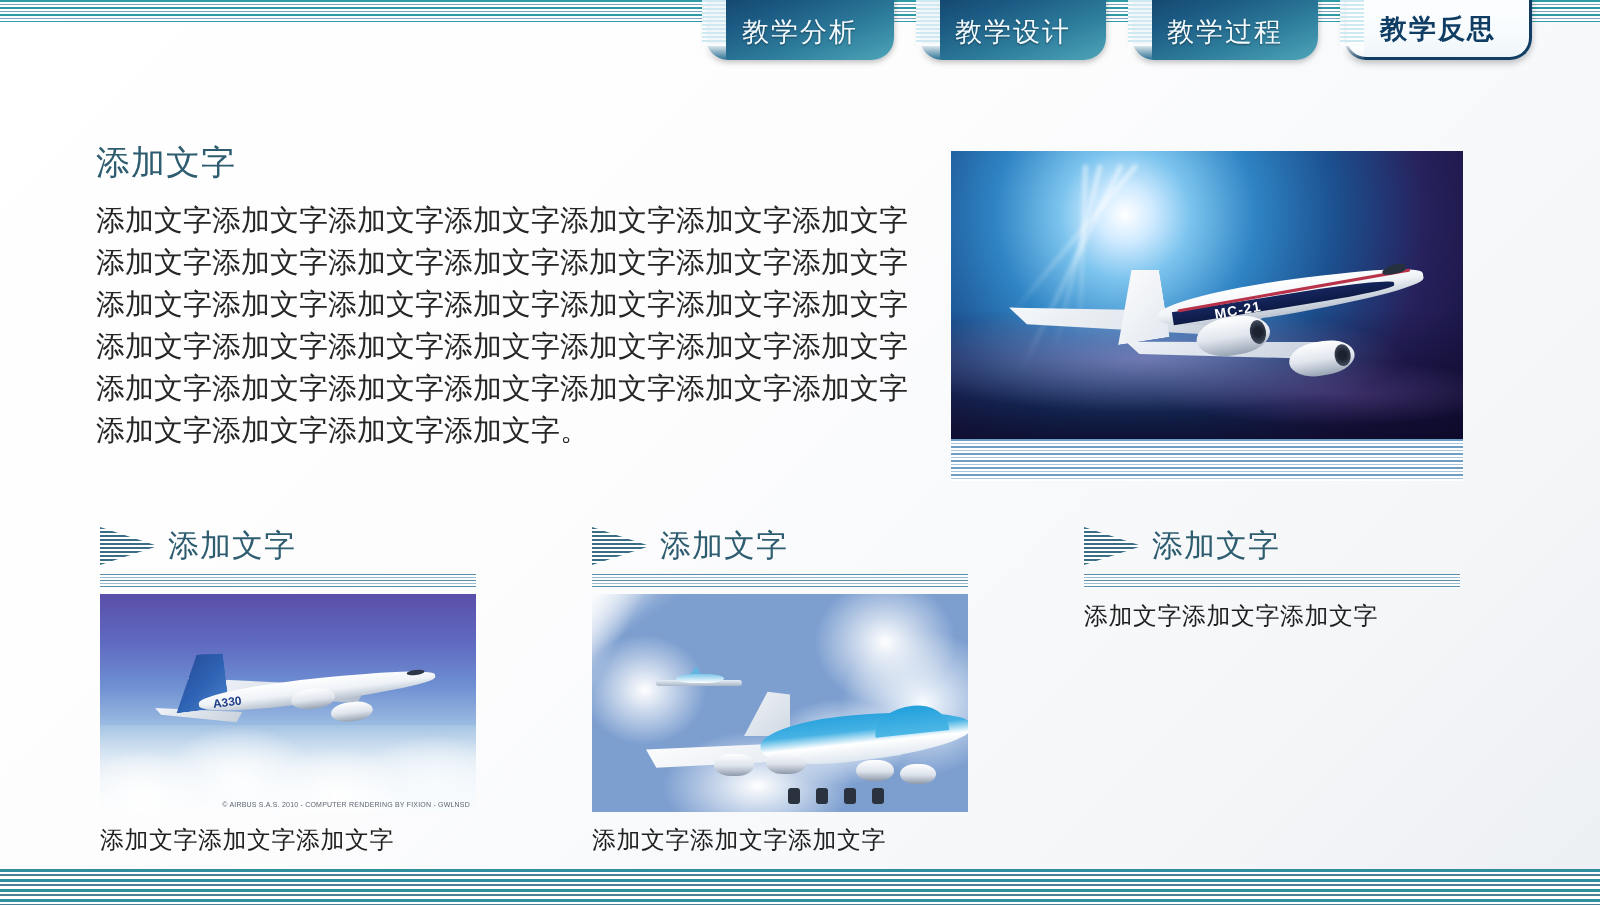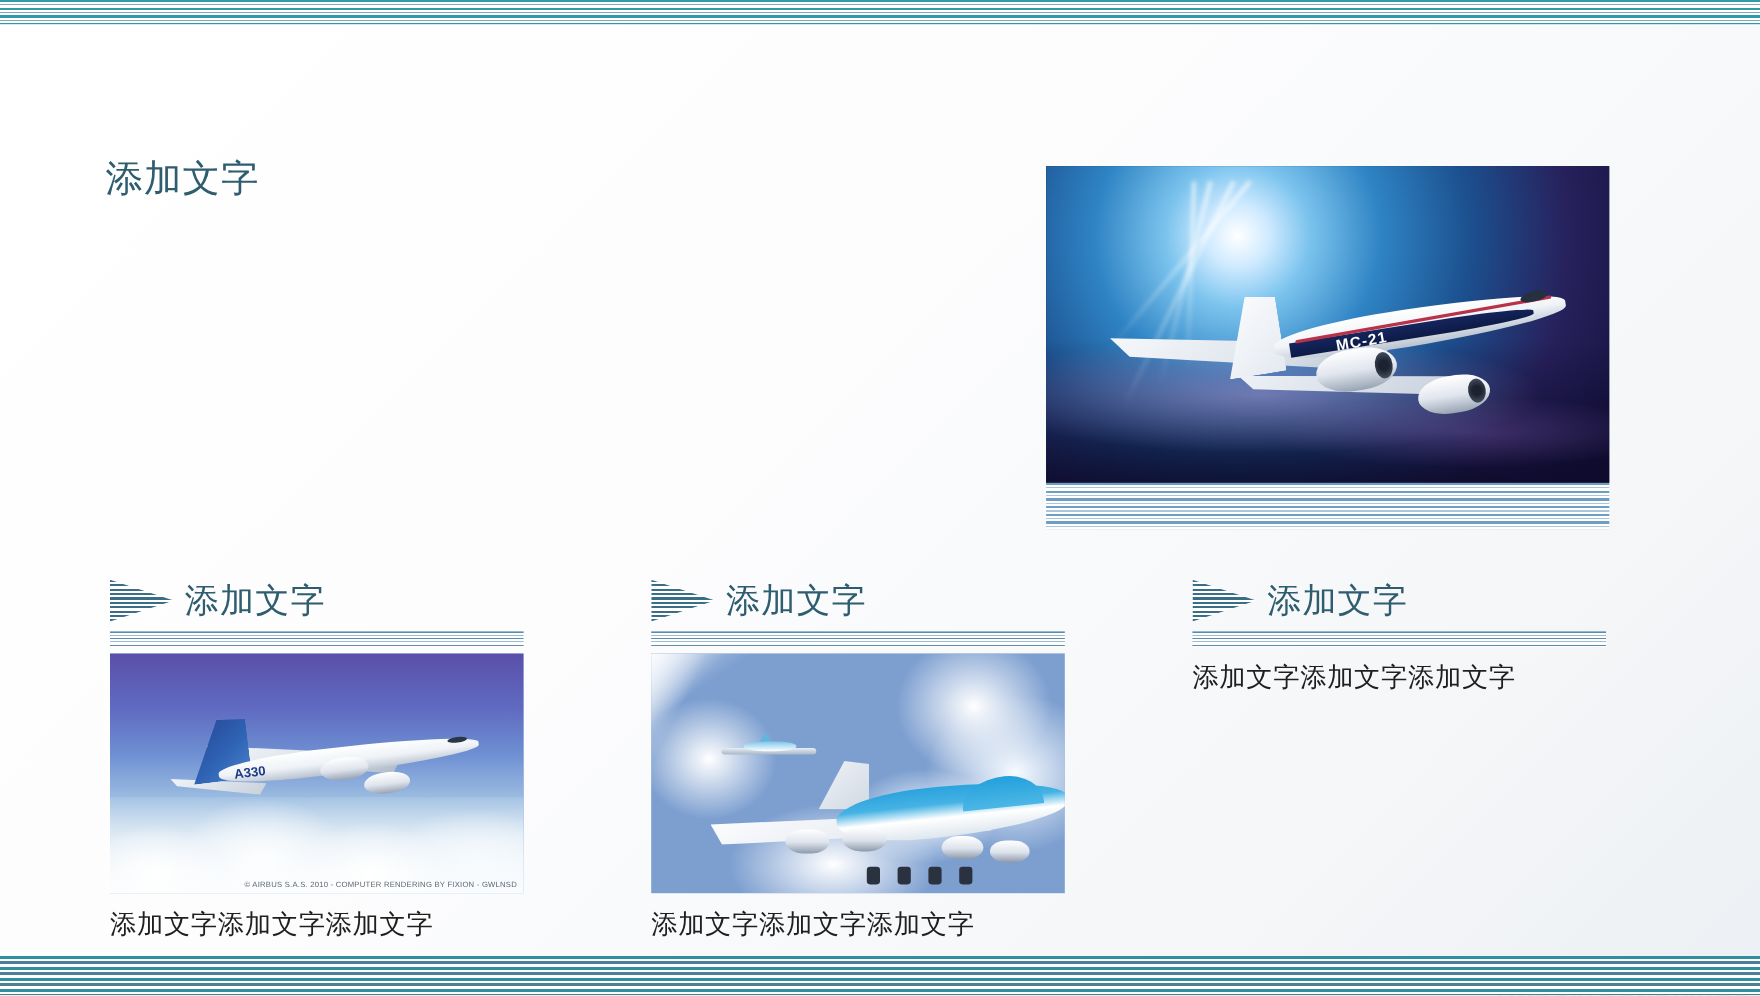--- a/index.html
+++ b/index.html
@@ -550,23 +550,46 @@
 </style>
 </head>
 <body>
 
 <div class="slide">
 
   <div class="rail rail-top">
     <div class="stripes"></div>
   </div>
 
+  <div class="tabbar">
+
+    <div class="tab-sep" style="left:702px;"></div>
+    <div class="tab tab-inactive" style="left:706px; width:188px;">
+      <span class="tab-label">教学分析</span>
+    </div>
+
+    <div class="tab-sep" style="left:916px;"></div>
+    <div class="tab tab-inactive" style="left:920px; width:186px;">
+      <span class="tab-label">教学设计</span>
+    </div>
+
+    <div class="tab-sep" style="left:1128px;"></div>
+    <div class="tab tab-inactive" style="left:1132px; width:186px;">
+      <span class="tab-label">教学过程</span>
+    </div>
+
+    <div class="tab-sep" style="left:1340px;"></div>
+    <div class="tab tab-active" style="left:1344px; width:188px;">
+      <span class="tab-label">教学反思</span>
+    </div>
+  </div>
 
   <div class="section-title">添加文字</div>
 
+  <div class="body-text">添加文字添加文字添加文字添加文字添加文字添加文字添加文字添加文字添加文字添加文字添加文字添加文字添加文字添加文字添加文字添加文字添加文字添加文字添加文字添加文字添加文字添加文字添加文字添加文字添加文字添加文字添加文字添加文字添加文字添加文字添加文字添加文字添加文字添加文字添加文字添加文字添加文字添加文字添加文字。</div>
 
   <div class="hero">
     <div class="hero-sky"></div>
     <div class="sunray" style="left:29%; transform:rotate(14deg);"></div>
     <div class="sunray" style="left:33%; transform:rotate(26deg); height:230px;"></div>
     <div class="sunray" style="left:36%; transform:rotate(40deg); height:200px;"></div>
     <div class="sunray" style="left:26%; transform:rotate(2deg); height:170px;"></div>
     <div class="jet-hero">
       <div class="wing-main"></div>
       <div class="tail"></div>

